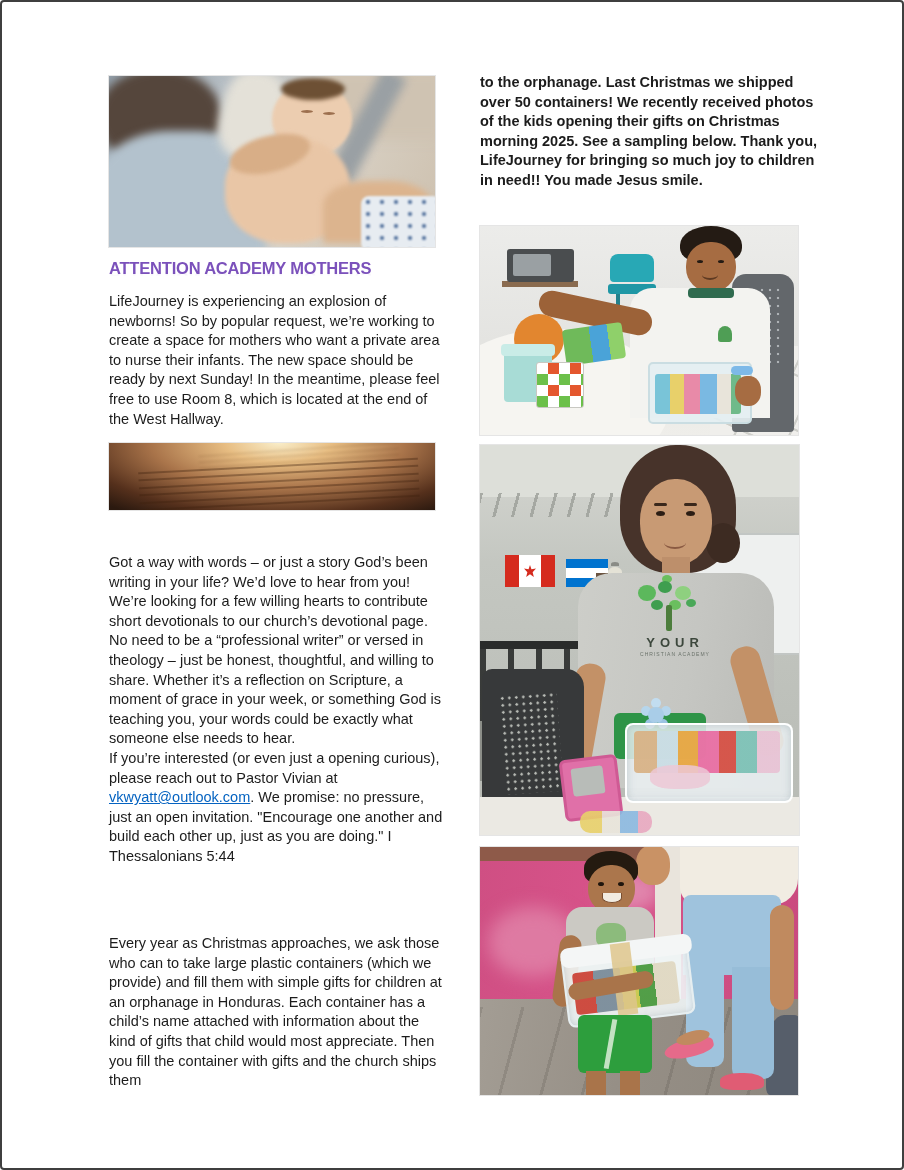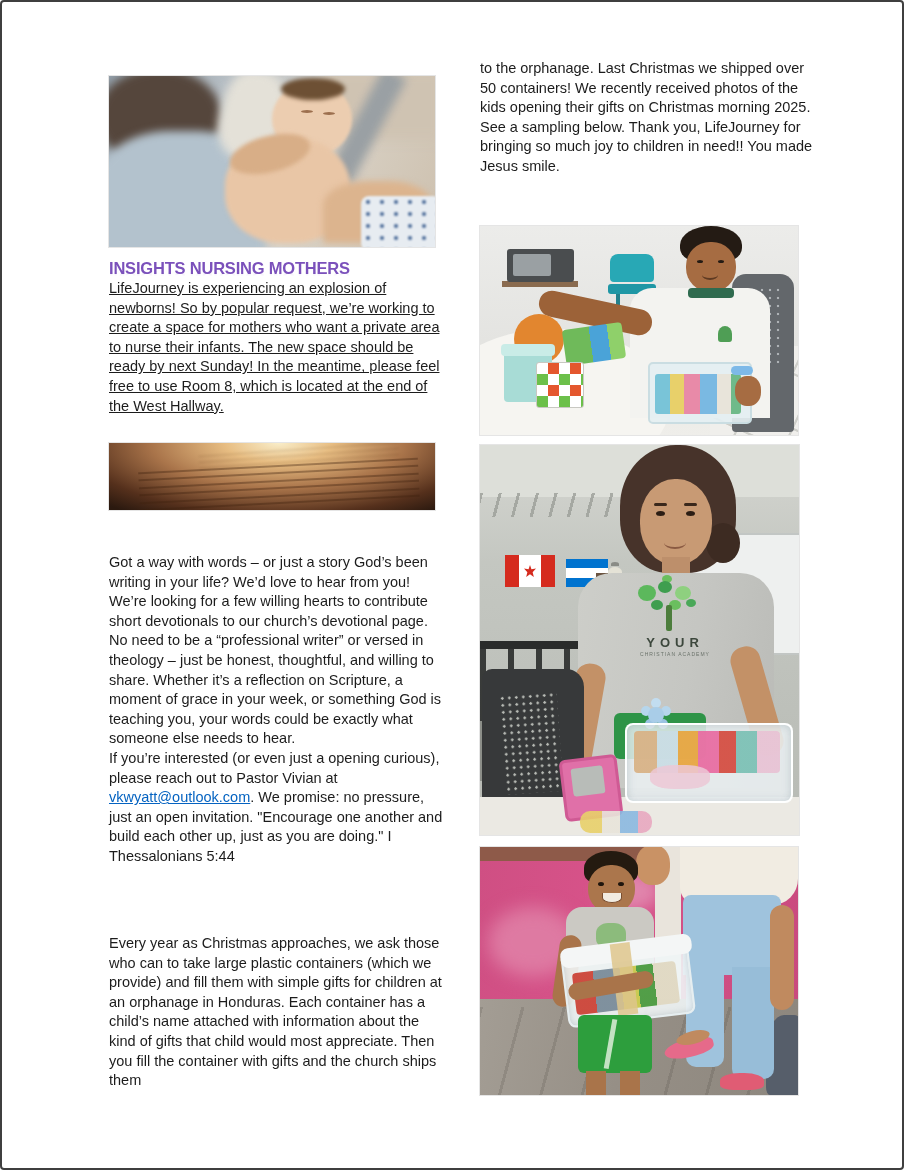--- a/index.html
+++ b/index.html
@@ -41,39 +41,39 @@
     <div class="sh" style="left:163px;top:6px;width:80px;height:74px;background:#eccdb0;border-radius:50%;filter:blur(1.5px);"></div>
     <div class="sh" style="left:172px;top:2px;width:64px;height:22px;background:#6d5034;border-radius:50%;filter:blur(2px);"></div>
     <div class="sh" style="left:192px;top:34px;width:12px;height:3px;background:#9c6f4e;border-radius:50%;filter:blur(0.5px);"></div>
     <div class="sh" style="left:214px;top:36px;width:12px;height:3px;background:#9c6f4e;border-radius:50%;filter:blur(0.5px);"></div>
     <div class="sh" style="left:116px;top:62px;width:125px;height:105px;background:#e9c6a6;border-radius:45%;filter:blur(2px);"></div>
     <div class="sh" style="left:120px;top:60px;width:82px;height:36px;background:#d8ae87;border-radius:50%;transform:rotate(-14deg);filter:blur(2px);"></div>
     <div class="sh" style="left:214px;top:105px;width:110px;height:62px;background:#dcb48e;border-radius:40% 40% 0 0;filter:blur(3px);"></div>
     <div class="sh" style="left:252px;top:120px;width:80px;height:55px;background:#e7ecf1;background-image:radial-gradient(#56749e 2px,transparent 2.5px);background-size:14px 12px;border-radius:8px;filter:blur(1px);"></div>
   </div>
 
-  <div class="headline h-purple" style="top:256px;">INSIGHTS NURSING MOTHERS</div>
+  <div class="headline h-purple" style="top:256px;">ATTENTION ACADEMY MOTHERS</div>
 
-  <div class="body-text left-col" style="top:277px;text-decoration:underline;">LifeJourney is experiencing an explosion of newborns!  So by popular request, we’re working to create a space for mothers who want a private area to nurse their infants.  The new space should be ready by next Sunday!  In the meantime, please feel free to use Room 8, which is located at the end of the West Hallway.</div>
+  <div class="body-text left-col" style="top:290px;">LifeJourney is experiencing an explosion of newborns!  So by popular request, we’re working to create a space for mothers who want a private area to nurse their infants.  The new space should be ready by next Sunday!  In the meantime, please feel free to use Room 8, which is located at the end of the West Hallway.</div>
 
   <div class="photo" style="left:107px;top:441px;width:326px;height:67px;background:radial-gradient(ellipse 75% 130% at 52% 0%,#f9edc9 0%,#e7bd82 22%,#a9744a 52%,#55301c 82%,#2b190f 100%);">
     <div class="sh" style="left:30px;top:22px;width:280px;height:40px;transform:rotate(-3deg);opacity:.75;filter:blur(.6px);background:repeating-linear-gradient(to bottom,rgba(62,33,14,.5) 0 1.6px,transparent 1.6px 7.5px);"></div>
     <div class="sh" style="left:90px;top:6px;width:200px;height:18px;transform:rotate(-4deg);opacity:.4;filter:blur(.8px);background:repeating-linear-gradient(to bottom,rgba(80,45,20,.5) 0 1.4px,transparent 1.4px 6px);"></div>
   </div>
 
 
   <div class="body-text left-col" style="top:551px;">
     <span>Got a way with words – or just a story God’s been writing in your life?  We’d love to hear from you!  We’re looking for a few willing hearts to contribute short devotionals to our church’s devotional page.  No need to be a “professional writer” or versed in theology – just be honest, thoughtful, and willing to share.  Whether it’s a reflection on Scripture, a moment of grace in your week, or something God is teaching you, your words could be exactly what someone else needs to hear.</span><br>
     <span>If you’re interested (or even just a opening curious), please reach out to Pastor Vivian at </span><a class="email-link">vkwyatt@outlook.com</a><span>.  We promise: no pressure, just an open invitation.  "Encourage one another and build each other up, just as you are doing." I Thessalonians 5:44</span>
   </div>
 
 
   <div class="body-text left-col" style="top:932px;">Every year as Christmas approaches, we ask those who can to take large plastic containers (which we provide) and fill them with simple gifts for children at an orphanage in Honduras.  Each container has a child’s name attached with information about the kind of gifts that child would most appreciate.  Then you fill the container with gifts and the church ships them</div>
 
-  <div class="body-text right-col" style="top:57px;">to the orphanage.  Last Christmas we shipped over 50 containers!  We recently received photos of the kids opening their gifts on Christmas morning 2025.  See a sampling below.  Thank you, LifeJourney for bringing so much joy to children in need!!  You made Jesus smile.</div>
+  <div class="body-text right-col" style="top:71px;font-weight:bold;">to the orphanage.  Last Christmas we shipped over 50 containers!  We recently received photos of the kids opening their gifts on Christmas morning 2025.  See a sampling below.  Thank you, LifeJourney for bringing so much joy to children in need!!  You made Jesus smile.</div>
 
   <div class="photo" style="left:478px;top:224px;width:318px;height:209px;background:linear-gradient(#ececea 0%,#e4e4e1 55%,#efeeea 100%);">
     <div class="sh" style="left:230px;top:120px;width:90px;height:90px;background:#f0efec;background-image:linear-gradient(115deg,transparent 48%,#cfcfca 49%,#cfcfca 51%,transparent 52%),linear-gradient(25deg,transparent 48%,#cfcfca 49%,#cfcfca 51%,transparent 52%);background-size:55px 55px;"></div>
     <div class="sh" style="left:22px;top:55px;width:76px;height:6px;background:#8a6b4f;"></div>
     <div class="sh" style="left:27px;top:23px;width:67px;height:33px;background:#4a4d4f;border-radius:3px;"></div>
     <div class="sh" style="left:33px;top:28px;width:38px;height:22px;background:#9aa0a3;border-radius:2px;"></div>
     <div class="sh" style="left:130px;top:28px;width:44px;height:28px;background:#28a8b5;border-radius:8px 8px 4px 4px;"></div>
     <div class="sh" style="left:128px;top:58px;width:48px;height:10px;background:#1f97a5;border-radius:3px;"></div>
     <div class="sh" style="left:136px;top:68px;width:4px;height:32px;background:#23818c;"></div>
     <div class="sh" style="left:164px;top:68px;width:4px;height:32px;background:#23818c;"></div>

